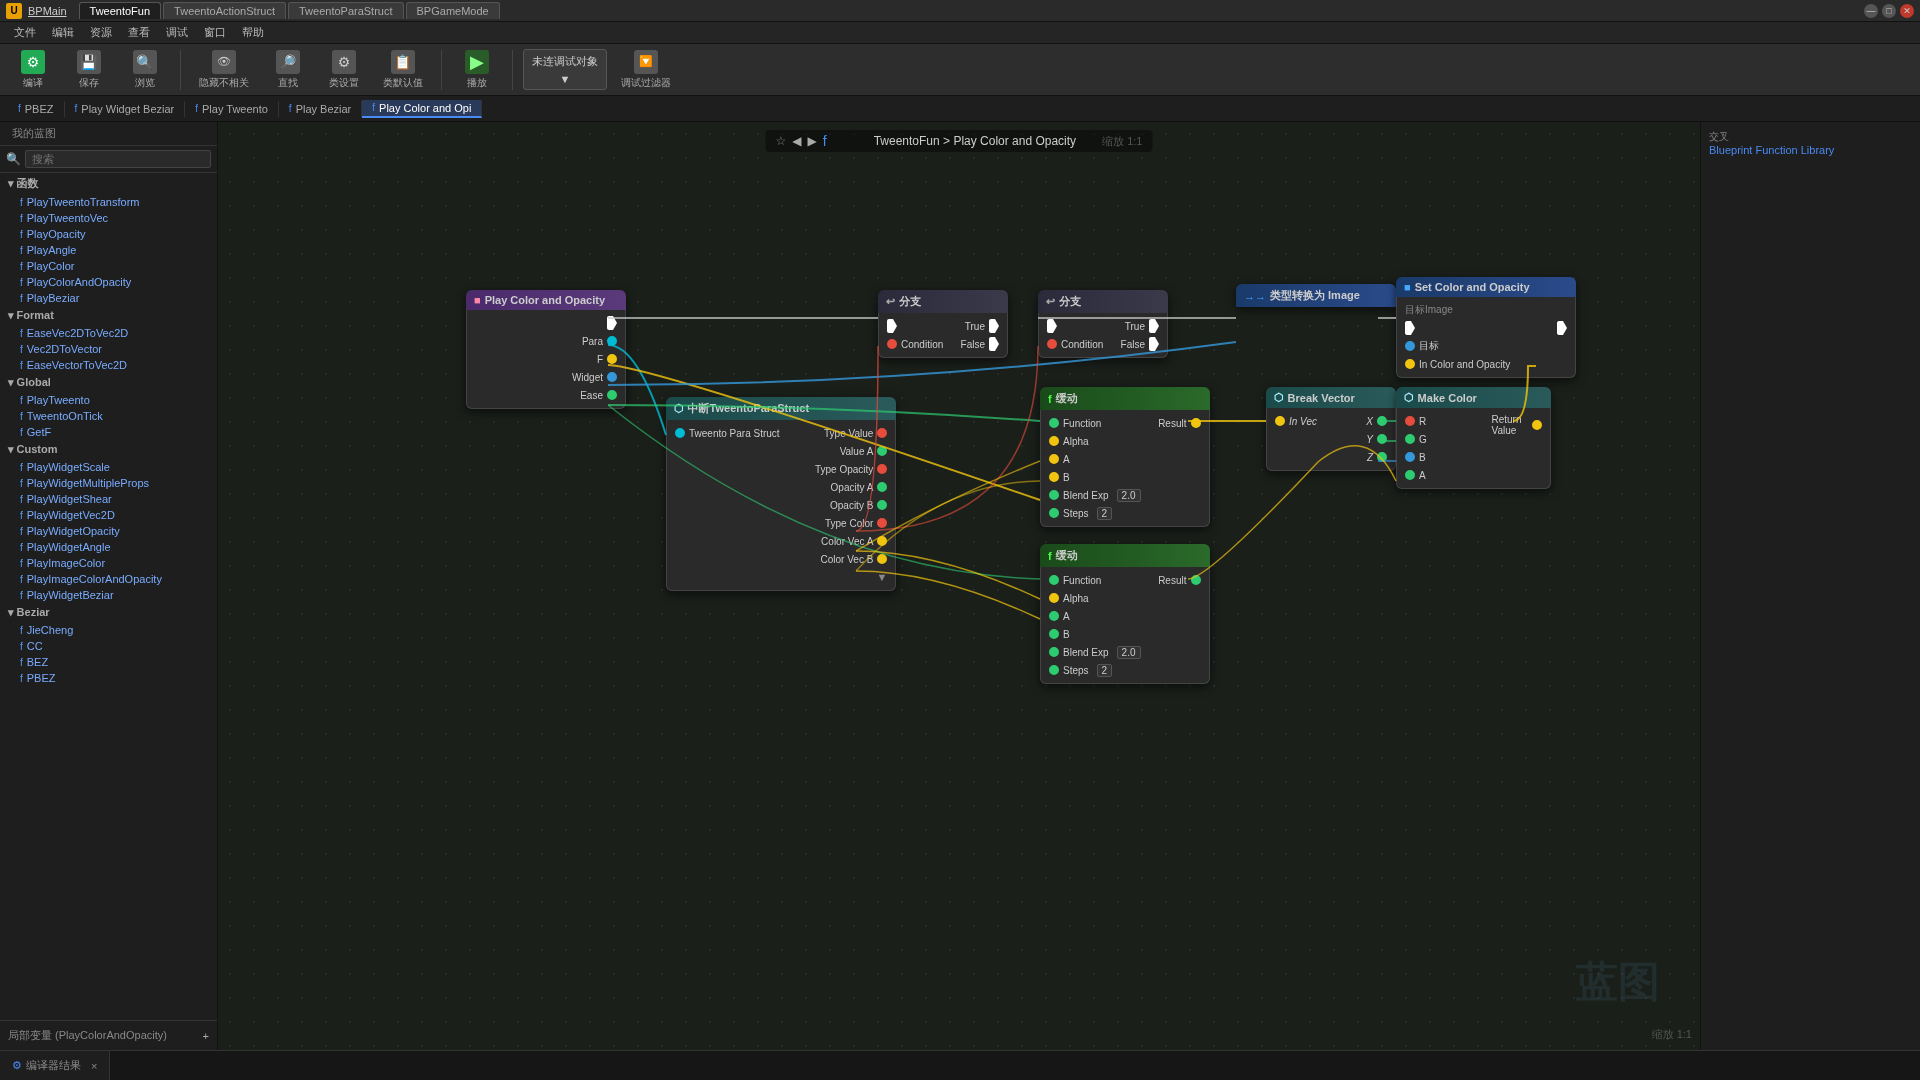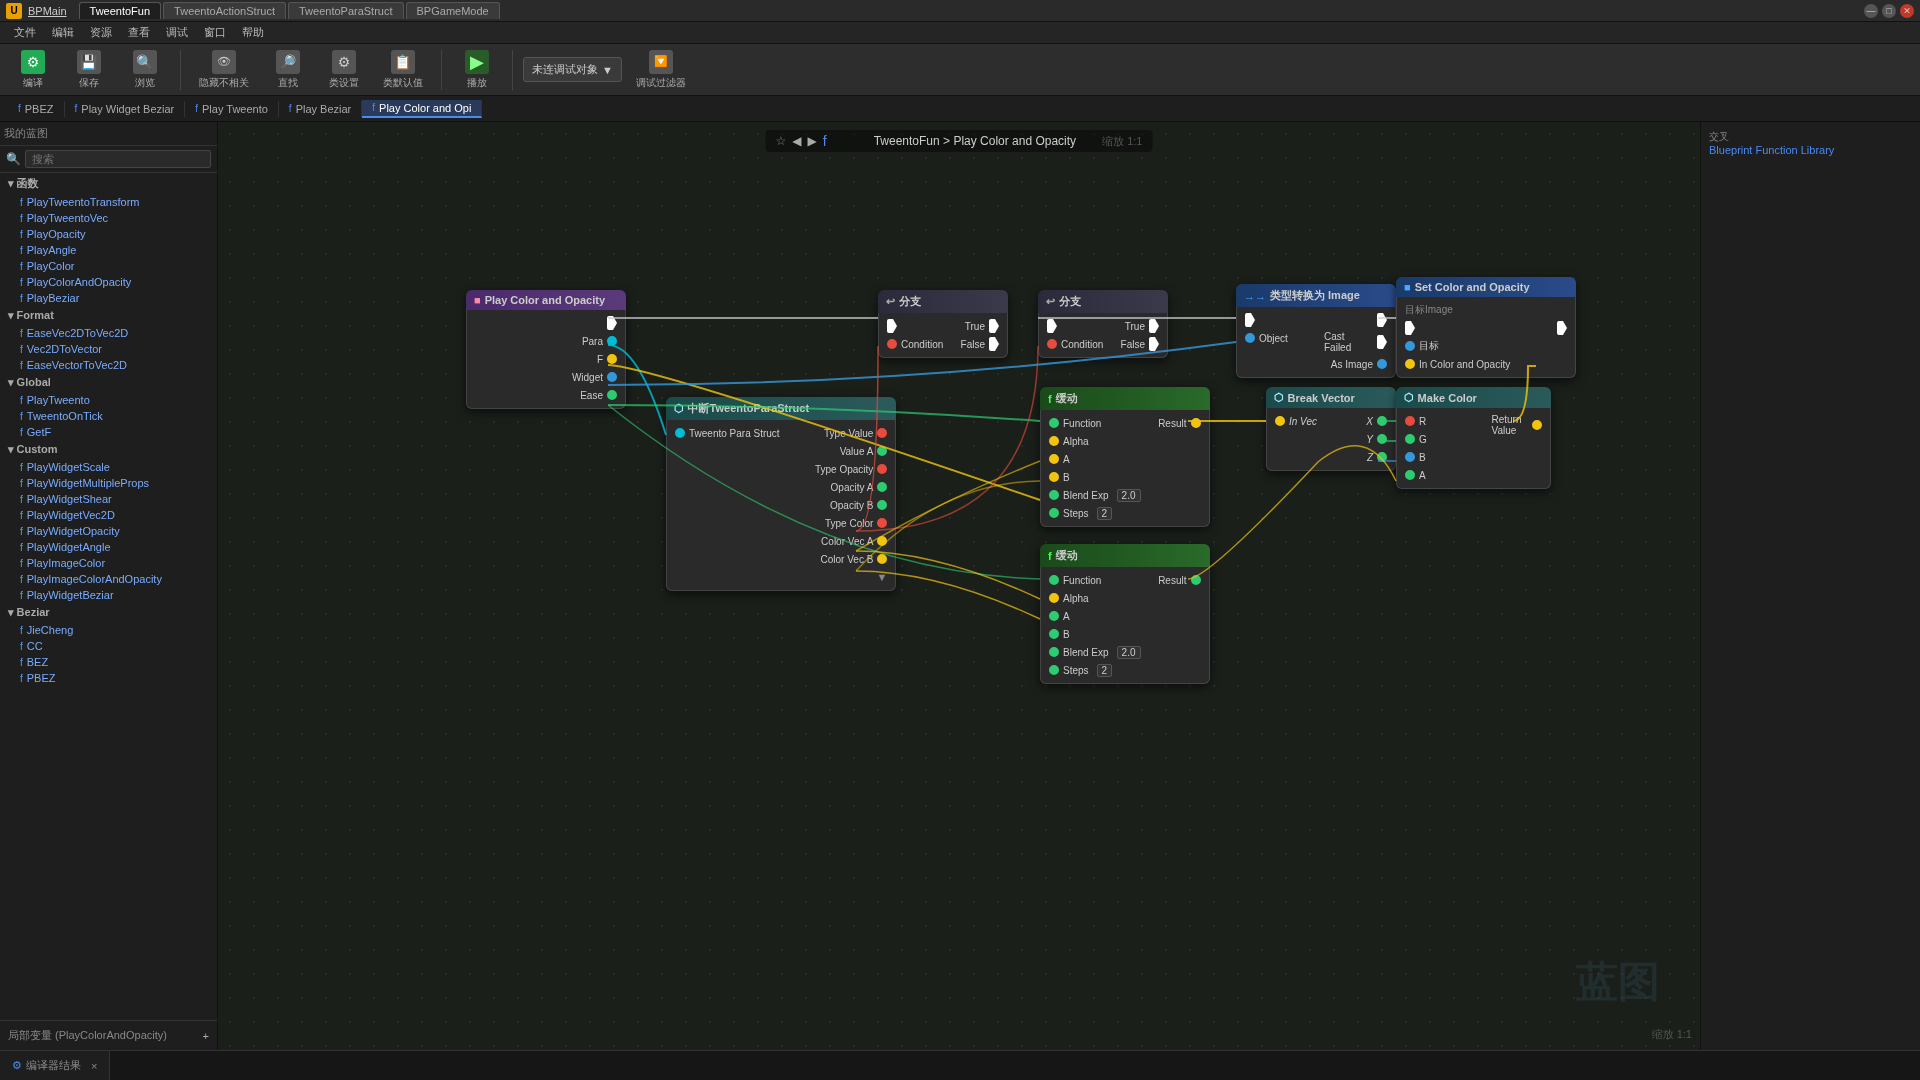--- a/index.html
+++ b/index.html
@@ -21,34 +21,34 @@
     
     #menu-bar { background: #252525; height: 22px; display: flex; align-items: center; padding: 0 6px; border-bottom: 1px solid #111; }
     #menu-bar span { color: #bbb; font-size: 11px; padding: 2px 8px; cursor: pointer; }
 
     
     #toolbar { background: #2d2d2d; height: 52px; display: flex; align-items: center; padding: 0 8px; gap: 6px; border-bottom: 1px solid #111; }
     .toolbar-btn { display: flex; flex-direction: column; align-items: center; justify-content: center; padding: 4px 8px; cursor: pointer; border-radius: 3px; min-width: 50px; }
     .toolbar-btn .icon { width: 24px; height: 24px; background: #555; border-radius: 3px; margin-bottom: 2px; display: flex; align-items: center; justify-content: center; font-size: 14px; }
     .toolbar-btn .label { font-size: 10px; color: #aaa; }
     .toolbar-sep { width: 1px; height: 40px; background: #444; margin: 0 4px; }
-    .debug-btn { background: #3a3a3a; border: 1px solid #555; padding: 4px 8px; border-radius: 3px; color: #ccc; font-size: 11px; cursor: pointer; display: flex; align-items: center; gap: 4px; }
+    .debug-btn { background: #3a3a3a; border: 1px solid #555; padding: 4px 8px; border-radius: 3px; color: #ccc; font-size: 11px; cursor: pointer; display: flex; align-items: center; gap: 4px; flex-direction: column; }
 
     
     #func-tab-bar { background: #1e1e1e; height: 26px; display: flex; align-items: center; padding: 0 8px; border-bottom: 1px solid #111; }
     .func-tab { padding: 2px 10px; font-size: 11px; color: #aaa; cursor: pointer; border-right: 1px solid #333; display: flex; align-items: center; gap: 4px; }
     .func-tab.active { color: #fff; background: #2a3a5a; border-bottom: 2px solid #4a8af4; }
     .func-tab .func-icon { color: #4a8af4; font-size: 10px; }
 
     
     #main { display: flex; height: calc(1080px - 22px - 22px - 52px - 26px - 30px); }
 
     
     #left-panel { width: 218px; background: #1e1e1e; border-right: 1px solid #111; display: flex; flex-direction: column; }
-    #my-blueprints { padding: 4px 4px; font-size: 11px; color: #888; border-bottom: 1px solid #333; display: flex; align-items: center; justify-content: space-between; }
+    #my-blueprints { padding: 4px 12px; font-size: 11px; color: #888; border-bottom: 1px solid #333; display: flex; align-items: center; justify-content: space-between; }
     #search-bar { display: flex; align-items: center; padding: 4px 6px; gap: 4px; border-bottom: 1px solid #333; }
     #search-bar input { background: #2a2a2a; border: 1px solid #444; color: #ccc; padding: 2px 6px; font-size: 11px; flex: 1; border-radius: 2px; }
     #search-bar .search-icon { color: #888; font-size: 12px; }
 
     #func-list { flex: 1; overflow-y: auto; }
     .func-section { }
     .func-section-header { padding: 3px 8px; font-size: 11px; color: #aaa; cursor: pointer; font-weight: bold; }
     .func-item { padding: 2px 8px 2px 20px; font-size: 11px; color: #7aacff; cursor: pointer; display: flex; align-items: center; gap: 4px; }
     .func-item .fi-icon { color: #5a9af4; font-size: 10px; }
 
@@ -397,46 +397,20 @@
           </div>
         </div>
       </div>
     </div>
 
     <div class="bp-node" style="left:1018px;top:162px;min-width:160px;">
       <div class="bp-node-header header-blue">
         <span style="color:#4af;">→→</span>
         <span>类型转换为 Image</span>
       </div>
-      <div class="bp-node-body">
-        <div style="display:flex;">
-          <div style="flex:1;">
-            <div class="bp-pin">
-              <span class="pin-dot exec white"></span>
-            </div>
-            <div class="bp-pin">
-              <span class="pin-dot blue"></span>
-              <span class="pin-label">Object</span>
-            </div>
-          </div>
-          <div style="flex:1;">
-            <div class="bp-pin right">
-              <span class="pin-dot exec white"></span>
-            </div>
-            <div class="bp-pin right">
-              <span class="pin-label">Cast Failed</span>
-              <span class="pin-dot exec white"></span>
-            </div>
-            <div class="bp-pin right">
-              <span class="pin-label">As Image</span>
-              <span class="pin-dot blue"></span>
-            </div>
-          </div>
-        </div>
-      </div>
     </div>
 
     <div class="bp-node" style="left:1178px;top:155px;min-width:180px;">
       <div class="bp-node-header header-blue">
         <span style="color:#4af;">■</span>
         <span>Set Color and Opacity</span>
       </div>
       <div class="bp-node-body">
         <div style="padding:2px 8px;font-size:10px;color:#888;">目标Image</div>
         <div style="display:flex;">

